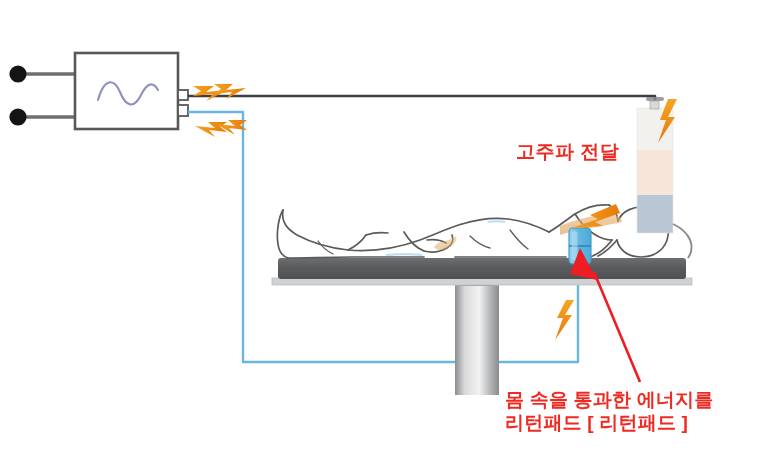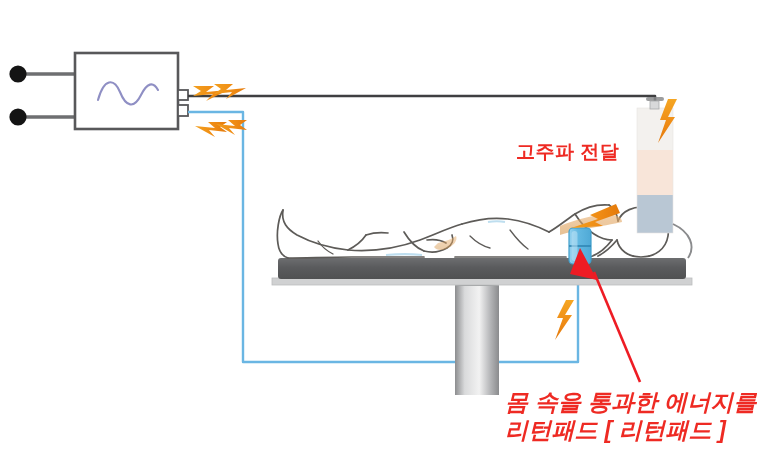--- a/index.html
+++ b/index.html
@@ -9,23 +9,22 @@
     overflow:hidden;position:relative;
   }
   #stage{position:absolute;left:0;top:0;width:757px;height:401px;}
   svg#scene{position:absolute;left:0;top:0;width:757px;height:462px;}
   .lbl{position:absolute;white-space:nowrap;line-height:1.22;}
   #lbl-hf{
     left:516px;top:140px;font-size:19px;font-weight:700;color:#ee2a23;
     letter-spacing:0.5px;
   }
   #lbl-pad{
-    left:505px;top:388px;font-size:23px;font-weight:700;color:#ee2a23;
+    left:505px;top:388px;font-size:19px;font-weight:700;color:#ee2a23;
     letter-spacing:0.2px;
-    font-style:italic;
   }
   #lbl-pad .l2{display:block;}
   #lbl-pad .strong{font-weight:900;}
 </style>
 </head>
 <body>
 
 <div id="stage">
 
   <svg id="scene" viewBox="0 0 757 462">

